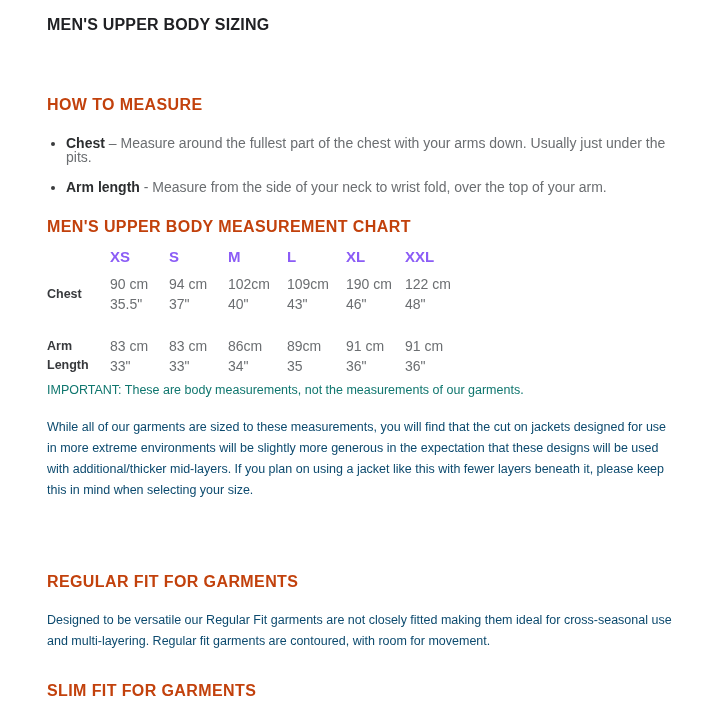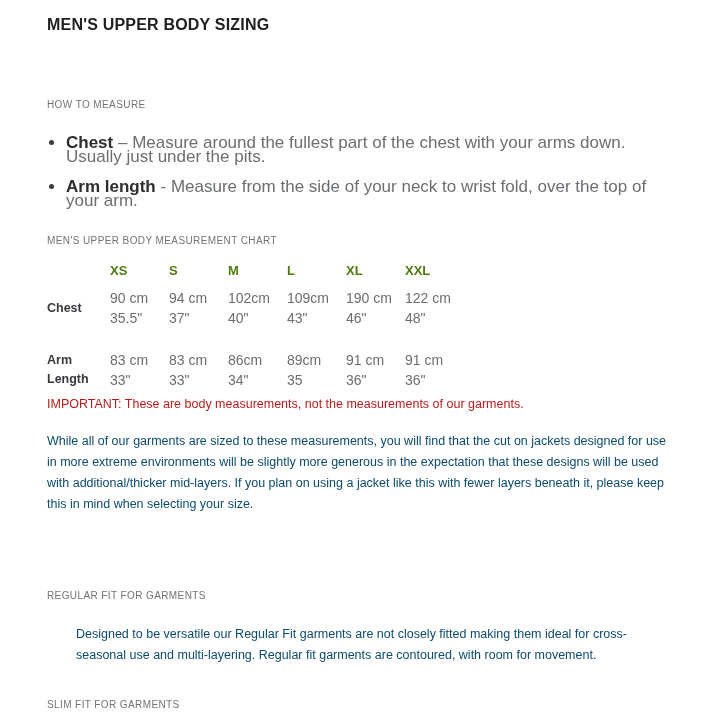--- a/index.html
+++ b/index.html
@@ -19,34 +19,34 @@
     width: 720px;
   }
   .page-title {
     font-size: 16px;
     font-weight: 700;
     color: #202124;
     letter-spacing: 0.2px;
     line-height: 18px;
   }
   .section-heading {
-    font-size: 10px;
-    font-weight: 400;
-    color: #737373;
+    font-size: 16px;
+    font-weight: 700;
+    color: #c2410c;
     letter-spacing: 0.4px;
     line-height: 14px;
   }
   .htm-heading { margin-top: 64px; }
   .bullet-list {
     margin: 24px 0 0 0;
     padding: 0 0 0 19px;
     list-style: disc outside;
   }
   .bullet-list li {
-    font-size: 17px;
+    font-size: 14px;
     line-height: 14px;
     color: #3a3c3e;
   }
   .bullet-list li + li { margin-top: 16px; }
   .measure-term {
     font-weight: 700;
     color: #2c2e30;
   }
   .measure-sep, .measure-desc {
     font-weight: 400;
@@ -59,55 +59,55 @@
     table-layout: fixed;
   }
   table.size-table th, table.size-table td {
     padding: 0;
     text-align: left;
     vertical-align: middle;
   }
   .col-label { width: 63px; }
   .col-size  { width: 59px; }
   .size-head {
-    font-size: 13px;
-    font-weight: 700;
-    color: #4d7c0f;
+    font-size: 15px;
+    font-weight: 700;
+    color: #8b5cf6;
     padding-bottom: 10px !important;
     line-height: 14px;
   }
   .row-label {
     font-size: 12.5px;
     font-weight: 700;
     color: #37393c;
     line-height: 19px;
     padding-right: 6px !important;
   }
   .cell-line {
     font-size: 14px;
     color: #6b6e71;
     line-height: 20px;
     white-space: nowrap;
   }
   tr.spacer td { height: 22px; }
   .important-note {
     margin-top: 4px;
     font-size: 12.5px;
-    color: #b91c1c;
+    color: #0f766e;
     line-height: 21px;
   }
   .body-para {
     font-size: 12.5px;
     color: #0c4a6e;
     line-height: 21px;
     max-width: 630px;
   }
   .sizing-note { margin-top: 16px; }
   .regular-heading { margin-top: 74px; }
-  .regular-para { margin-top: 21px; margin-left: 29px; }
+  .regular-para { margin-top: 21px; }
   .slim-heading { margin-top: 32px; }
   .slim-para { margin-top: 22px; }
 </style>
 </head>
 <body>
 
 <div class="page">
 
   <div class="page-title">MEN'S UPPER BODY SIZING</div>
 

